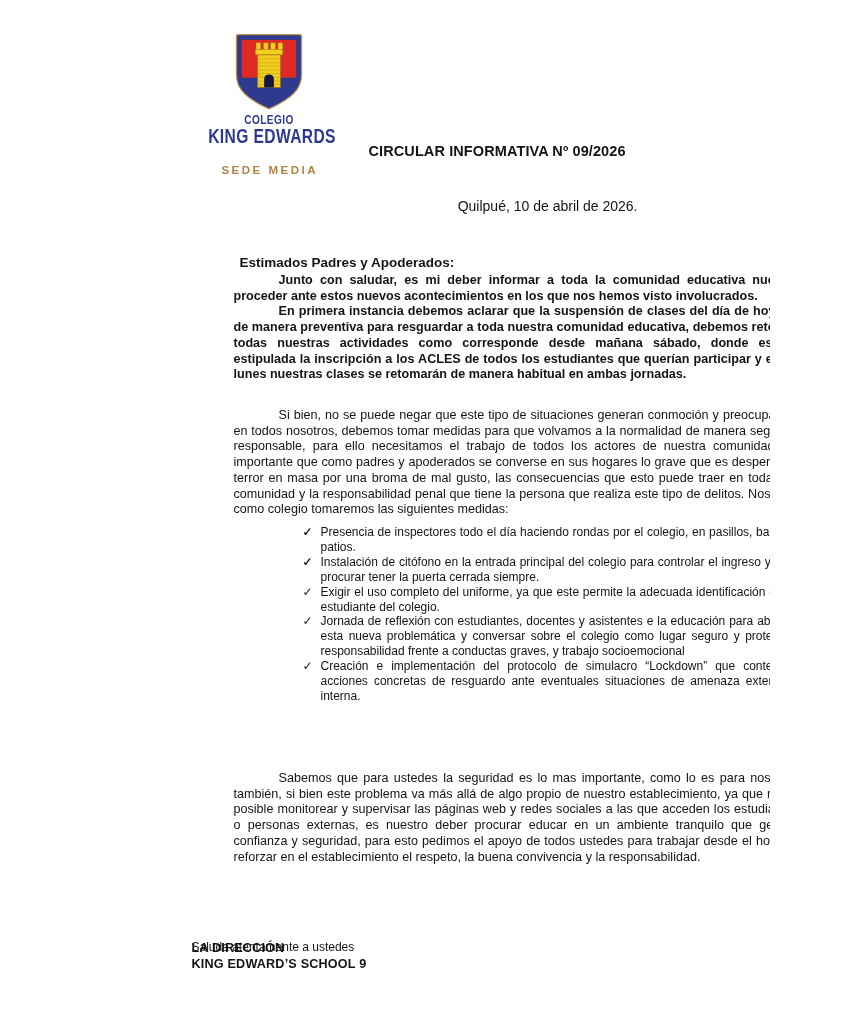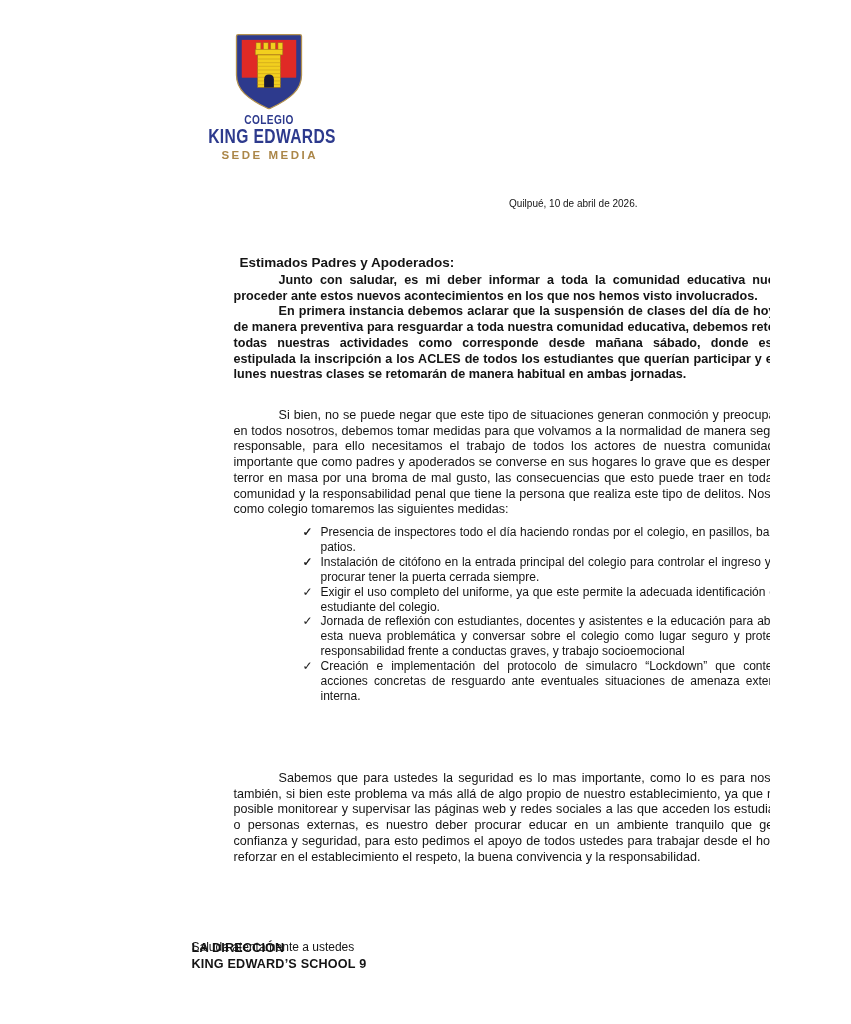--- a/index.html
+++ b/index.html
@@ -17,26 +17,26 @@
     font-family:"Liberation Sans",sans-serif;color:var(--text);
     overflow:hidden;margin:0 auto;
   }
   
   .logo{position:absolute;left:109px;top:33px;width:156px;text-align:center;color:var(--logo-blue);}
   .logo svg{display:block;margin:0 auto;}
   .logo-colegio{font-size:13.5px;font-weight:bold;line-height:14px;margin-top:2px;
     transform:scaleX(0.75);letter-spacing:0.5px;white-space:nowrap;}
   .logo-king{font-size:20px;font-weight:bold;line-height:19px;transform:scaleX(0.78);
     letter-spacing:0.5px;white-space:nowrap;}
-  .logo-sede{font-size:11.5px;font-weight:bold;line-height:13px;margin-top:3px;
+  .logo-sede{font-size:11.5px;font-weight:bold;line-height:13px;margin-top:18px;
     letter-spacing:2.5px;padding-left:2.5px;color:var(--logo-gold-text);white-space:nowrap;}
   
   .title{position:absolute;left:287px;top:143px;margin:0;font-size:14.5px;font-weight:bold;
     letter-spacing:0.1px;white-space:nowrap;}
-  .date{position:absolute;top:198px;right:132px;font-size:10px;}
+  .date{position:absolute;top:198px;right:132px;font-size:14px;}
   .salutation{position:absolute;left:110px;top:255px;font-size:13.5px;font-weight:bold;margin-left:48px;}
   
   .body-block{position:absolute;left:152px;width:565px;font-size:12.6px;line-height:15.7px;
     text-align:justify;}
   .body-block p{margin:0;text-indent:45px;}
   .block1{top:273px;font-weight:bold;}
   .block2{top:408px;}
   .block3{top:771px;}
   .measures{position:absolute;left:221px;top:525px;width:496px;margin:0;padding:0;
     list-style:none;font-size:12px;line-height:14.9px;}
@@ -75,20 +75,21 @@
         <rect x="31" y="27" width="28" height="40" fill="var(--logo-yellow)" stroke="#9c6b1a" stroke-width="0.7"></rect>
         <path d="M31,32 H59 M31,36.5 H59 M31,41 H59 M31,45.5 H59 M31,50 H59 M31,54.5 H59 M31,59 H59 M31,63.5 H59" stroke="#c59a1c" stroke-width="0.7" fill="none"></path>
         <path d="M39,67 V57 Q39,51 45,51 Q51,51 51,57 V67 Z" fill="var(--logo-door)"></path>
       </g>
     </svg>
     <div class="logo-colegio">COLEGIO</div>
     <div class="logo-king">KING EDWARDS</div>
     <div class="logo-sede">SEDE MEDIA</div>
   </div>
 
+  <h1 class="title">CIRCULAR INFORMATIVA Nº 09/2026</h1>
   <div class="date">Quilpué, 10 de abril de 2026.</div>
   <div class="salutation">Estimados Padres y Apoderados:</div>
 
   <div class="body-block block1">
     <p>Junto con saludar, es mi deber informar a toda la comunidad educativa nuestro proceder ante estos nuevos acontecimientos en los que nos hemos visto involucrados.</p>
     <p>En primera instancia debemos aclarar que la suspensión de clases del día de hoy fue de manera preventiva para resguardar a toda nuestra comunidad educativa, debemos retomar todas nuestras actividades como corresponde desde mañana sábado, donde estaba estipulada la inscripción a los ACLES de todos los estudiantes que querían participar y el día lunes nuestras clases se retomarán de manera habitual en ambas jornadas.</p>
   </div>
 
   <div class="body-block block2">
     <p>Si bien, no se puede negar que este tipo de situaciones generan conmoción y preocupación en todos nosotros, debemos tomar medidas para que volvamos a la normalidad de manera segura y responsable, para ello necesitamos el trabajo de todos los actores de nuestra comunidad, es importante que como padres y apoderados se converse en sus hogares lo grave que es despertar el terror en masa por una broma de mal gusto, las consecuencias que esto puede traer en toda una comunidad y la responsabilidad penal que tiene la persona que realiza este tipo de delitos. Nosotros como colegio tomaremos las siguientes medidas:</p>

